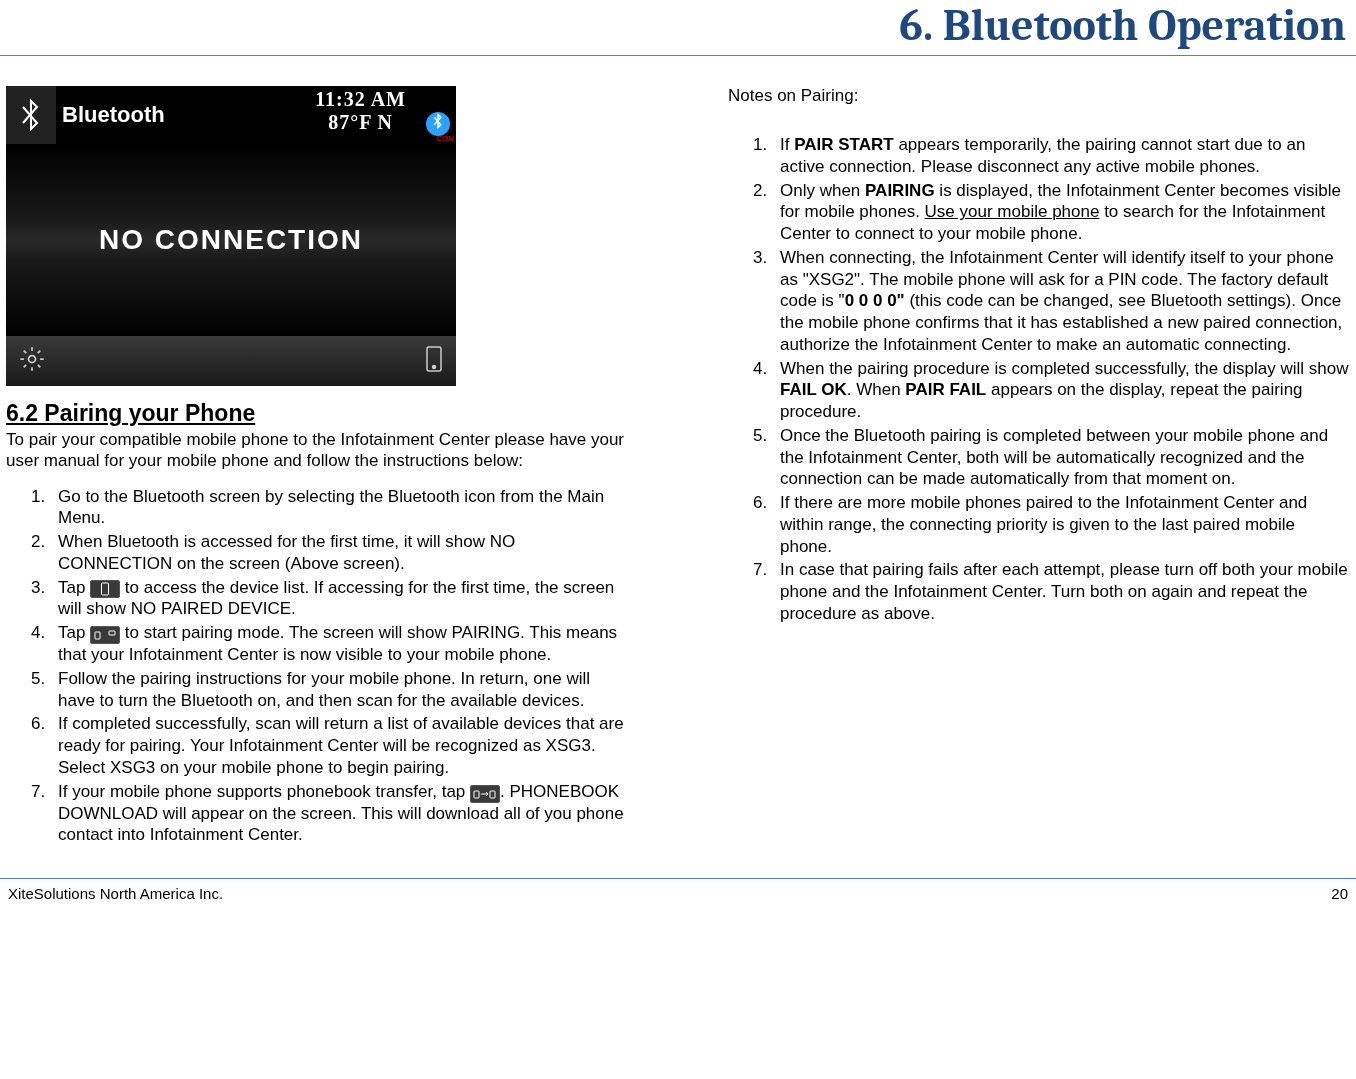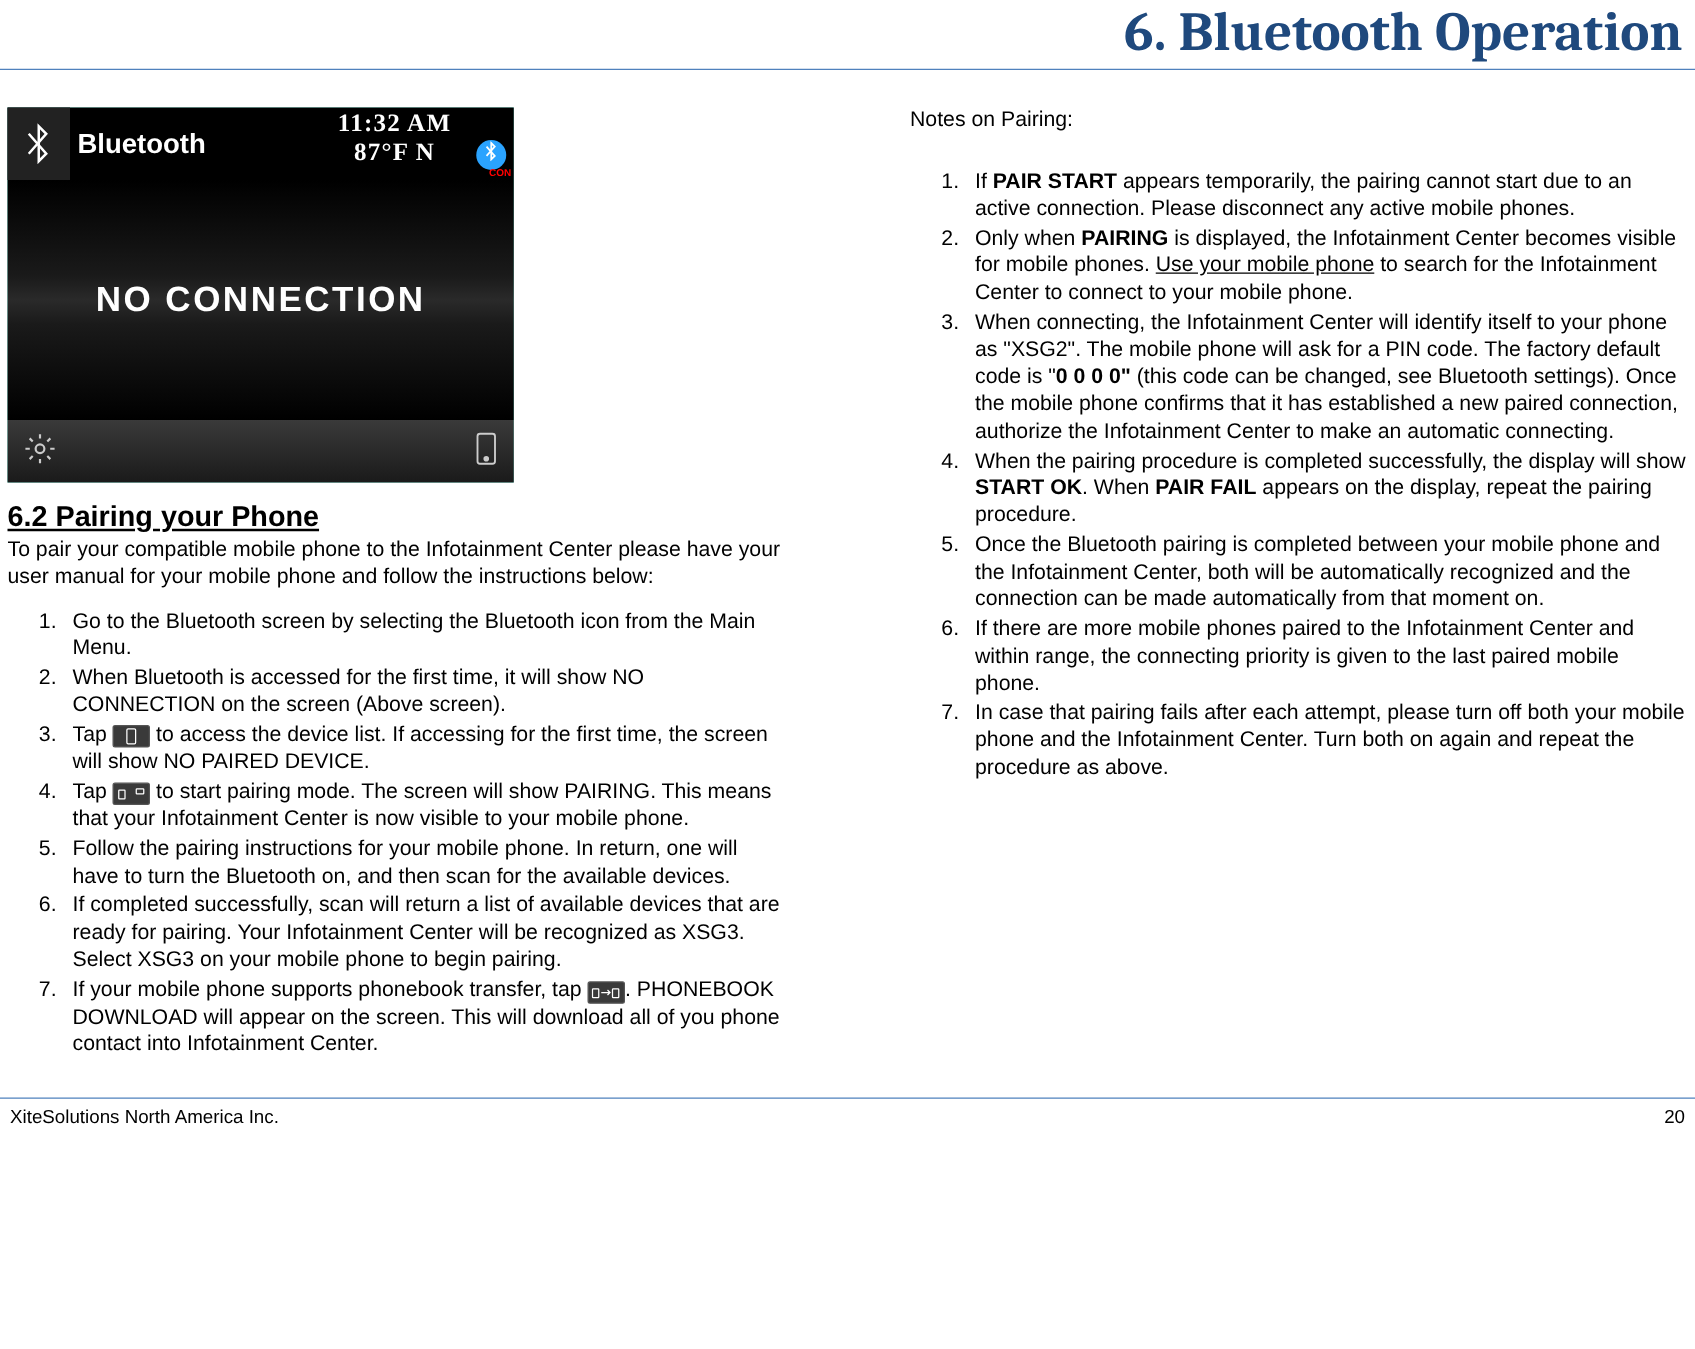--- a/index.html
+++ b/index.html
@@ -18,35 +18,35 @@
     font-size: 44px;
     font-weight: bold;
     color: #1f497d;
     padding: 0 10px 4px 0;
   }
   hr.rule-top { border: none; border-top: 1.5px solid #4f81bd; margin: 0 0 30px 0; }
   hr.rule-bot { border: none; border-top: 1.5px solid #4f81bd; margin: 30px 0 6px 0; }
   .columns { display: flex; gap: 100px; padding: 0 6px; }
   .col { flex: 1 1 0; }
   .screenshot {
-    width: 405px; height: 300px; background: #5eead4;
+    width: 450px; height: 300px; background: #c2410c;
     position: relative; font-family: Arial, sans-serif;
   }
   .ss-topbar {
     position: absolute; top: 0; left: 0; right: 0; height: 58px;
     display: flex; align-items: center; background: #000;
   }
   .bt-icon {
     width: 50px; height: 100%; display: flex; align-items: center; justify-content: center;
     background: #222;
   }
   .bt-label { color: #fff; font-size: 22px; margin-left: 6px; font-weight: bold; }
   .ss-time { position: absolute; right: 50px; top: 2px; text-align: center; color: #fff; font-family: Liberation Serif, serif; font-size: 20px; font-weight: bold; letter-spacing: 1px; text-shadow: 0 0 2px #000; }
   .con-badge { position: absolute; right: 6px; top: 26px; width: 24px; height: 24px; background: #2aa3ff; border-radius: 50%; color: #fff; font-size: 10px; text-align: center; line-height: 12px; padding-top: 1px; }
-  .con-text { position: absolute; right: 2px; top: 48px; color: #f00; font-size: 8px; font-weight: bold; margin-left: 34px; }
+  .con-text { position: absolute; right: 2px; top: 48px; color: #f00; font-size: 8px; font-weight: normal; margin-left: 34px; }
   .ss-body {
     position: absolute; top: 58px; left: 0; right: 0; bottom: 50px;
     display: flex; align-items: center; justify-content: center;
     color: #fff; font-size: 28px; letter-spacing: 2px; font-weight: bold;
     background: linear-gradient(#000, #1a1a1a 40%, #2a2a2a 50%, #1a1a1a 60%, #000);
   }
   .ss-bottombar {
     position: absolute; bottom: 0; left: 0; right: 0; height: 50px;
     display: flex; justify-content: space-between; align-items: center;
     background: linear-gradient(#3a3a3a, #1a1a1a);
@@ -144,21 +144,21 @@
           </span>. PHONEBOOK DOWNLOAD will appear on the screen. This will download all of you phone contact into Infotainment Center.</li>
       </ol>
   </div>
 
   <div class="col">
     <div class="notes-heading">Notes on Pairing:</div>
     <ol class="steps" id="right-notes">
         <li><span>If </span><span class="b">PAIR START</span><span> appears temporarily, the pairing cannot start due to an active connection. Please disconnect any active mobile phones.</span></li>
         <li><span>Only when </span><span class="b">PAIRING</span><span> is displayed, the Infotainment Center becomes visible for mobile phones. </span><span class="u">Use your mobile phone</span><span> to search for the Infotainment Center to connect to your mobile phone.</span></li>
         <li><span>When connecting, the Infotainment Center will identify itself to your phone as "XSG2". The mobile phone will ask for a PIN code. The factory default code is "</span><span class="b">0 0 0 0"</span><span> (this code can be changed, see Bluetooth settings). Once the mobile phone confirms that it has established a new paired connection, authorize the Infotainment Center to make an automatic connecting.</span></li>
-        <li><span>When the pairing procedure is completed successfully, the display will show </span><span class="b">START OK</span><span>. When </span><span class="b">PAIR FAIL</span><span> appears on the display, repeat the pairing procedure.</span></li>
+        <li><span>When the pairing procedure is completed successfully, the display will show </span><span class="b">FAIL OK</span><span>. When </span><span class="b">PAIR FAIL</span><span> appears on the display, repeat the pairing procedure.</span></li>
         <li><span>Once the Bluetooth pairing is completed between your mobile phone and the Infotainment Center, both will be automatically recognized and the connection can be made automatically from that moment on.</span></li>
         <li><span>If there are more mobile phones paired to the Infotainment Center and within range, the connecting priority is given to the last paired mobile phone.</span></li>
         <li><span>In case that pairing fails after each attempt, please turn off both your mobile phone and the Infotainment Center. Turn both on again and repeat the procedure as above.</span></li>
       </ol>
   </div>
 </div>
 
 <hr class="rule-bot">
 <div class="footer">
   <span>XiteSolutions North America Inc.</span>

